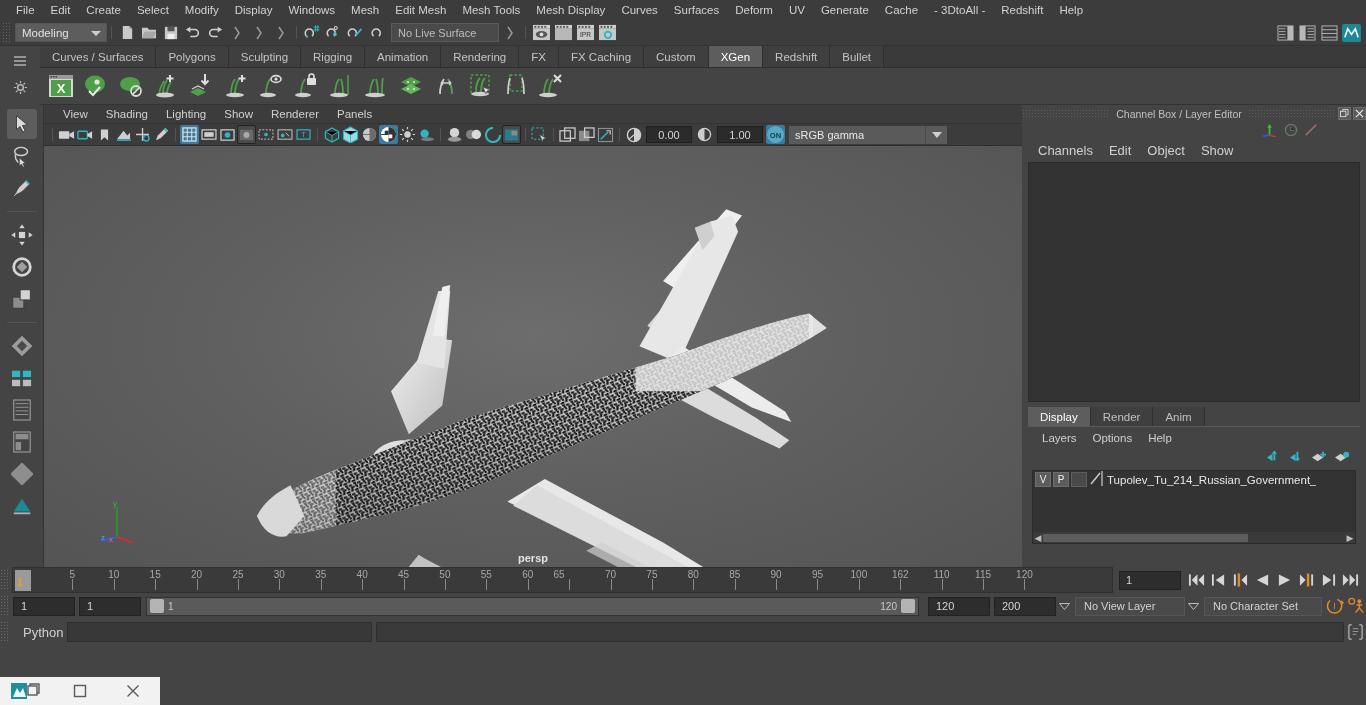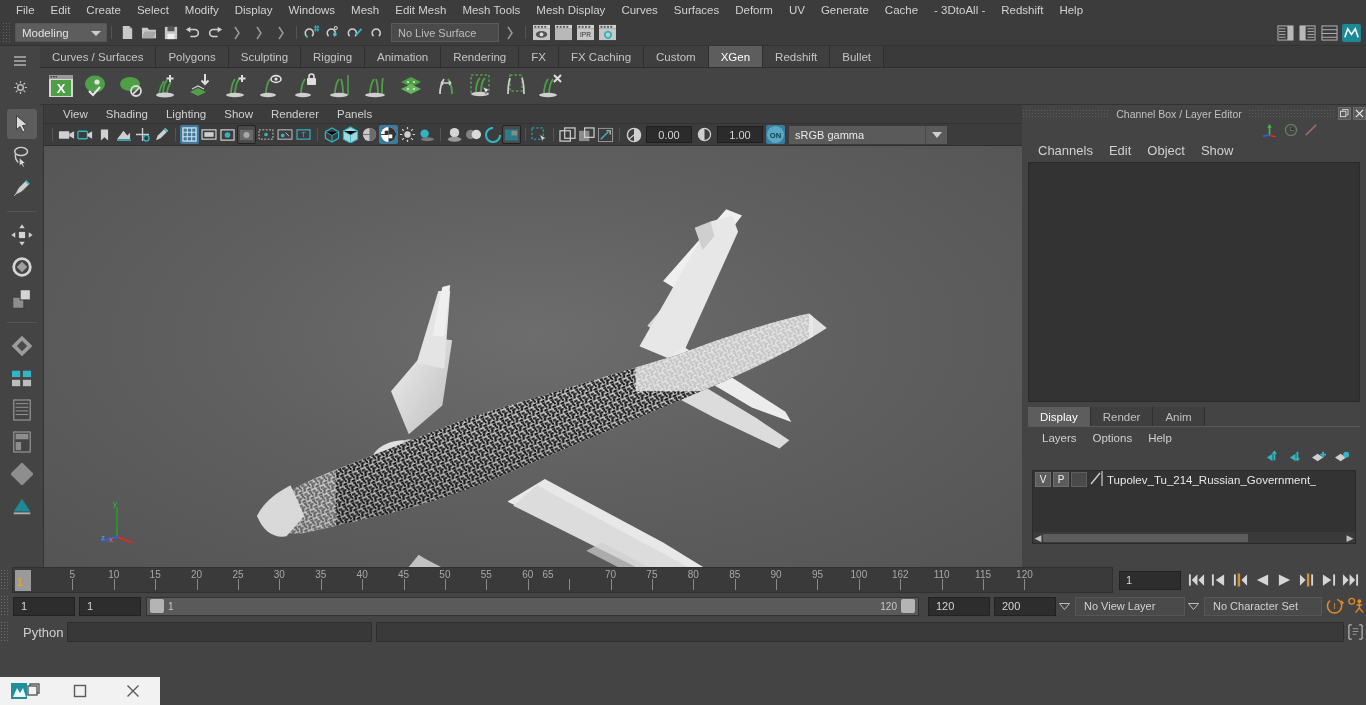--- a/index.html
+++ b/index.html
@@ -936,20 +936,21 @@
 
         <path d="M292 486 l6 30M304 486 l6 30" stroke="#cfcfcf" stroke-width="4"></path>
         <ellipse cx="290" cy="518" rx="10" ry="7" fill="#4a4a4a"></ellipse>
         <ellipse cx="312" cy="522" rx="10" ry="7" fill="#4a4a4a"></ellipse>
         <path d="M330 470 l4 26" stroke="#d6d6d6" stroke-width="4"></path>
         <ellipse cx="334" cy="500" rx="9" ry="6" fill="#5a5a5a"></ellipse>
 
         <path d="M380 400 c30 18 70 32 110 38 l-4 12 c-44 -6 -86 -20 -116 -38z" fill="#dcdcdc" opacity=".8"></path>
       </svg>
 
+      <div class="persplabel">persp</div>
 
       <div class="axisgizmo">
         <svg width="40" height="44" viewBox="0 0 40 44">
           <path d="M18 38 V8" stroke="#2f8f2f" stroke-width="2"></path>
           <path d="M18 38 L34 44" stroke="#d03030" stroke-width="2"></path>
           <path d="M18 38 L2 42" stroke="#3060d8" stroke-width="2"></path>
           <text x="14" y="7" font-size="8" fill="#2fbf2f" font-family="Liberation Sans">y</text>
           <text x="2" y="41" font-size="8" fill="#5aa0ff" font-family="Liberation Sans">z</text>
           <text x="10" y="43" font-size="8" fill="#ff6464" font-family="Liberation Sans">x</text>
         </svg>
@@ -1095,21 +1096,21 @@
       <div class="tslabel" style="left: 349.148px;">40</div>
       <div class="tstick" style="left: 390.541px;"></div>
       <div class="tslabel" style="left: 390.541px;">45</div>
       <div class="tstick" style="left: 431.934px;"></div>
       <div class="tslabel" style="left: 431.934px;">50</div>
       <div class="tstick" style="left: 473.328px;"></div>
       <div class="tslabel" style="left: 473.328px;">55</div>
       <div class="tstick" style="left: 514.721px;"></div>
       <div class="tslabel" style="left: 514.721px;">60</div>
       <div class="tstick" style="left: 556.115px;"></div>
-      <div class="tslabel" style="left: 535px;">65</div>
+      <div class="tslabel" style="left: 546px;">65</div>
       <div class="tstick" style="left: 597.508px;"></div>
       <div class="tslabel" style="left: 597.508px;">70</div>
       <div class="tstick" style="left: 638.902px;"></div>
       <div class="tslabel" style="left: 638.902px;">75</div>
       <div class="tstick" style="left: 680.295px;"></div>
       <div class="tslabel" style="left: 680.295px;">80</div>
       <div class="tstick" style="left: 721.689px;"></div>
       <div class="tslabel" style="left: 721.689px;">85</div>
       <div class="tstick" style="left: 763.082px;"></div>
       <div class="tslabel" style="left: 763.082px;">90</div>

